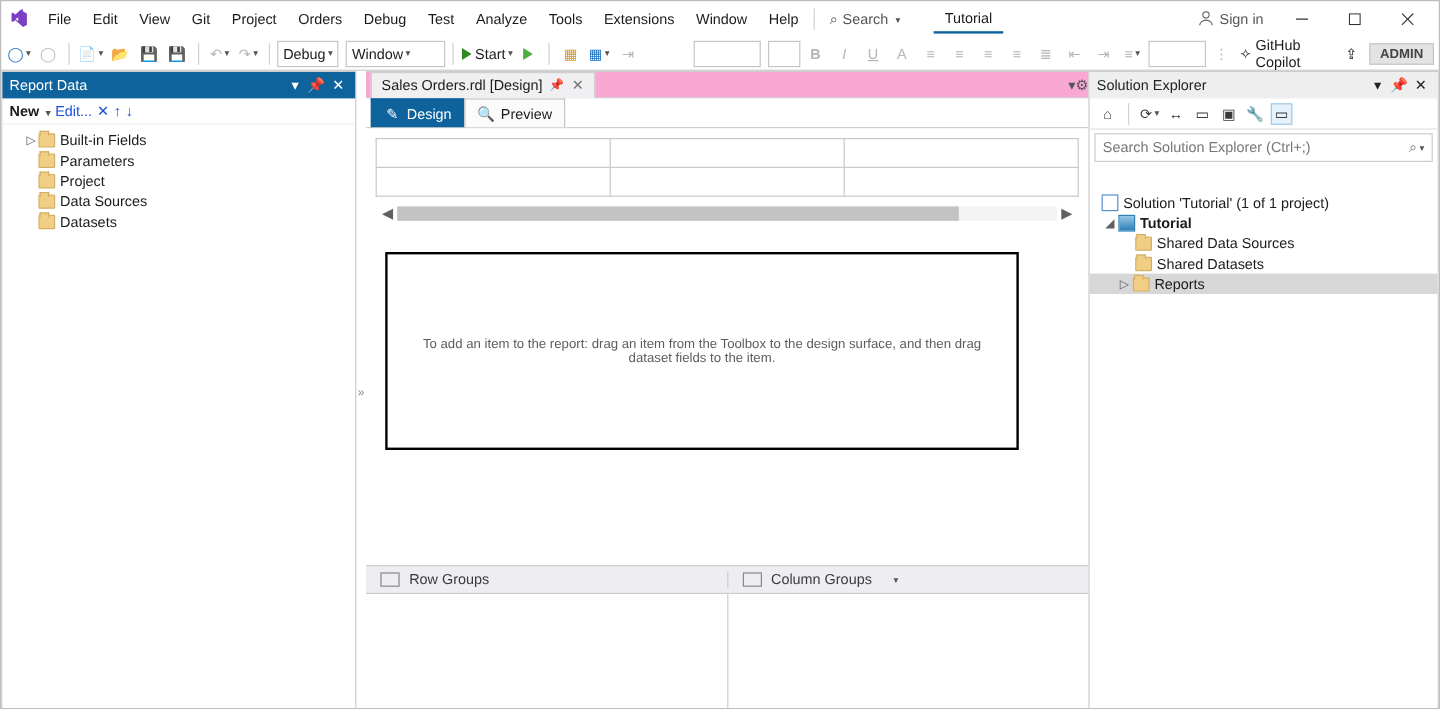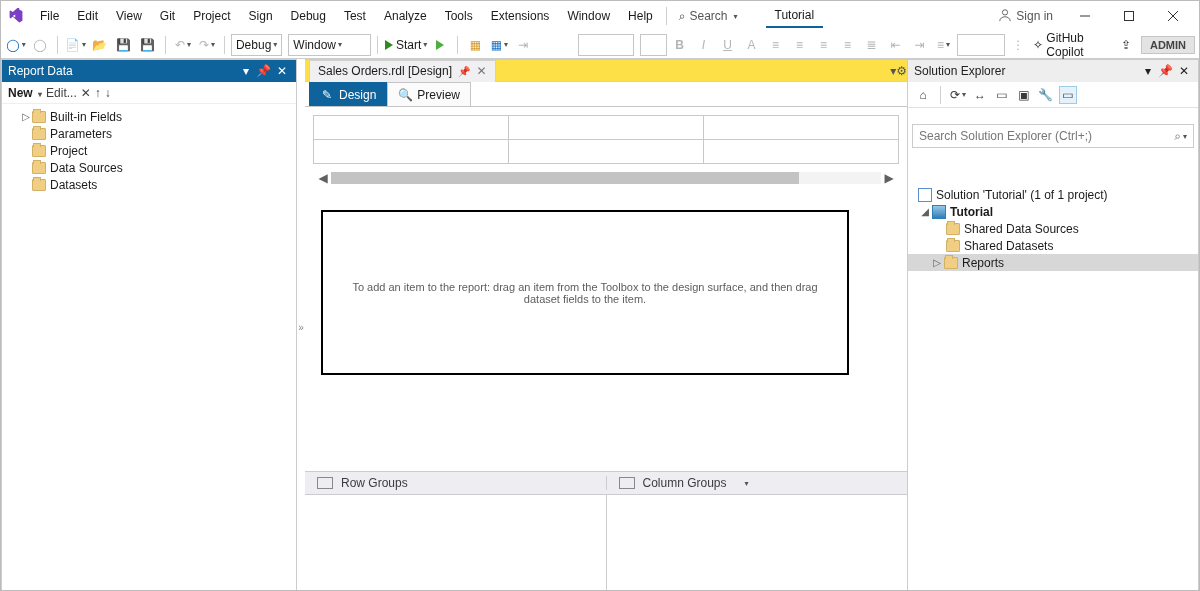--- a/index.html
+++ b/index.html
@@ -21,30 +21,30 @@
   .panel { border:1px solid #ccc; display:flex; flex-direction:column; }
   .panel-report { width:296px; }
   .panel-center { flex:1; }
   .panel-solution { width:292px; }
   .panel-header { height:22px; display:flex; align-items:center; padding:0 6px; font-size:12px; }
   .panel-header.blue { background:#0e639c; color:#fff; }
   .panel-header.gray { background:#eee; color:#222; }
   .panel-header .spacer { flex:1; }
   .panel-header .pbtn { width:16px; height:16px; display:flex;align-items:center;justify-content:center; margin-left:2px; color:inherit; }
   .report-sub { height:22px; display:flex; align-items:center; gap:4px; padding:0 6px; border-bottom:1px solid #eee; }
-  .report-sub .disabled { color:#404040; }
+  .report-sub .disabled { color:#1d4ed8; }
   .rd-new { font-weight:600; }
   .tree { padding:4px 0; }
   .tree-row { display:flex; align-items:center; height:17px; padding: 0 4px; }
   .indent0 { padding-left:18px; }
   .indent1 { padding-left:30px; }
   .tw { width:12px; text-align:center; color:#606060; font-size:10px; }
   .folder { width:14px; height:12px; background:#f0cf84; border:1px solid #d4b066; border-radius:1px; margin-right:4px; position:relative; }
   .folder::before { content:""; position:absolute; top:-3px; left:0; width:6px; height:3px; background:#f0cf84; border:1px solid #d4b066; border-bottom:none; }
-  .doc-tabbar { height:22px; background:#fde047; display:flex; align-items:center; padding-left:4px; border-bottom:1px solid #d0d0d0;}
+  .doc-tabbar { height:22px; background:#f9a8d4; display:flex; align-items:center; padding-left:4px; border-bottom:1px solid #d0d0d0;}
   .doc-tab { height:22px; display:flex; align-items:center; padding:0 8px; gap:6px; background:#f0eff1; border-top:1px solid #d0d0d0; border-left:1px solid #d0d0d0; border-right:1px solid #d0d0d0; }
   .doc-tab .pin { color:#767676; font-size:10px; }
   .doc-tab .x { color:#767676; font-size:12px; }
   .doc-tabbar .spacer { flex:1; }
   .modebar { height:25px; display:flex; align-items:flex-end; padding-left:4px; background:#fff; border-bottom:1px solid #c5c5c5;}
   .mode-tab { height:24px; display:flex; align-items:center; gap:5px; padding:0 10px; border:1px solid #c5c5c5; border-bottom:none; background:#fbfbfb; }
   .mode-tab.active { background:#0e639c; color:#fff; border-color:#0e639c; }
   .mode-icon { width:14px; height:14px; display:inline-flex; align-items:center; justify-content:center; }
   .design-area { flex:1; background:#fff; display:flex; flex-direction:column; }
   .ruler-zone { padding:8px 8px 0 8px; }
@@ -59,21 +59,21 @@
   .canvas-text { font-size:11px; color:#5d5d5d; text-align:center; }
   .groups-bar { height:23px; border-top:1px solid #ccc; background:#eeeef2; display:flex; align-items:center; }
   .group-cell { flex:1; display:flex; align-items:center; gap:8px; padding:0 12px; color:#3b3b3b; }
   .group-cell + .group-cell { border-left:1px solid #ccc; }
   .group-icon { width:16px; height:12px; border:1px solid #888; display:inline-block; }
   .groups-body { height:100px; display:flex; border-top:1px solid #ccc; }
   .groups-body .col { flex:1; background:#fff; }
   .groups-body .col + .col { border-left:1px solid #ccc; }
   .sln-toolbar { height:26px; display:flex; align-items:center; gap:4px; padding:0 6px; border-bottom:1px solid #e1e1e1; }
   .sln-btn { width:18px; height:18px; display:flex; align-items:center; justify-content:center; color:#3a3a3a; }
-  .sln-search { height:24px; border:1px solid #ccc; margin:16px 4px; display:flex; align-items:center; padding:0 6px; color:#777; }
+  .sln-search { height:24px; border:1px solid #ccc; margin:3px 4px; display:flex; align-items:center; padding:0 6px; color:#777; }
   .sln-search .spacer { flex:1; }
   .sln-tree { padding:2px 0; font-size:12px;margin-top:20px; }
   .srow { display:flex; align-items:center; height:17px; padding-right:6px; }
   .srow.selected { background:#d7d7d7; }
   .srow .tw { width:14px; }
   .sln-icon { width:14px; height:14px; margin-right:4px; display:inline-block; }
   .sol-icon { background:#fff; border:1px solid #5a8ecb; }
   .proj-icon { background:linear-gradient(#97c8e8,#2f7fb7); border:1px solid #2f7fb7; }
   .bold { font-weight:700; }
   .caret { font-size:8px; color:#555; margin-left:2px; }
@@ -89,21 +89,21 @@
     <svg viewBox="0 0 20 20" width="16" height="16">
         <path fill="#7b3fc4" d="M14 2l4 2v12l-4 2-8-7-3 2-1-1V4l1-1 3 2 8-7zM6 10l3 2V8z"></path>
       </svg>
   </span>
   <div class="menu">
     <div class="menu-item">File</div>
     <div class="menu-item">Edit</div>
     <div class="menu-item">View</div>
     <div class="menu-item">Git</div>
     <div class="menu-item">Project</div>
-    <div class="menu-item">Sign</div>
+    <div class="menu-item">Orders</div>
     <div class="menu-item">Debug</div>
     <div class="menu-item">Test</div>
     <div class="menu-item">Analyze</div>
     <div class="menu-item">Tools</div>
     <div class="menu-item">Extensions</div>
     <div class="menu-item">Window</div>
     <div class="menu-item">Help</div>
   </div>
   <div class="tsep"></div>
   <div class="search-box">

